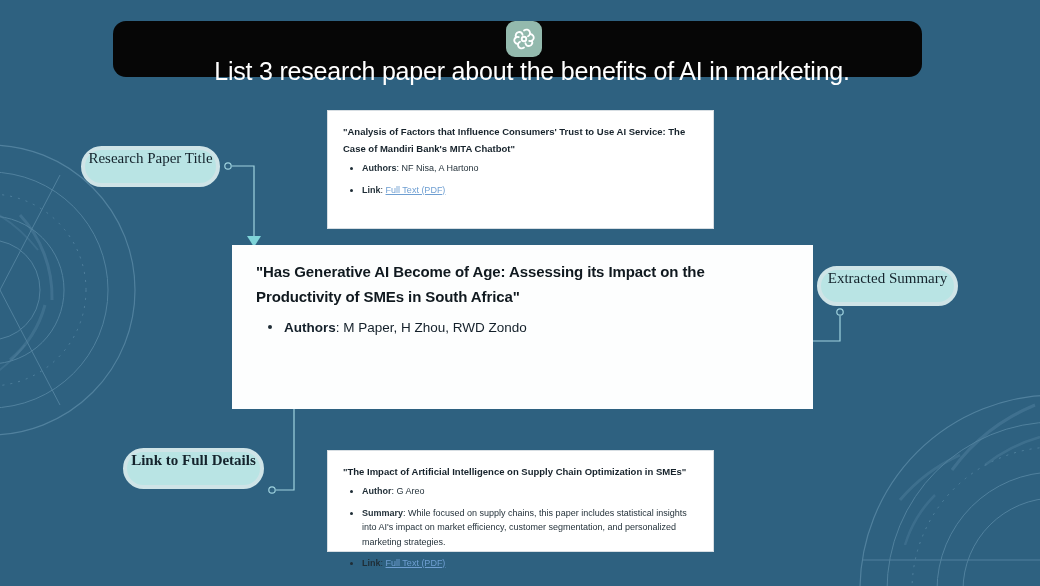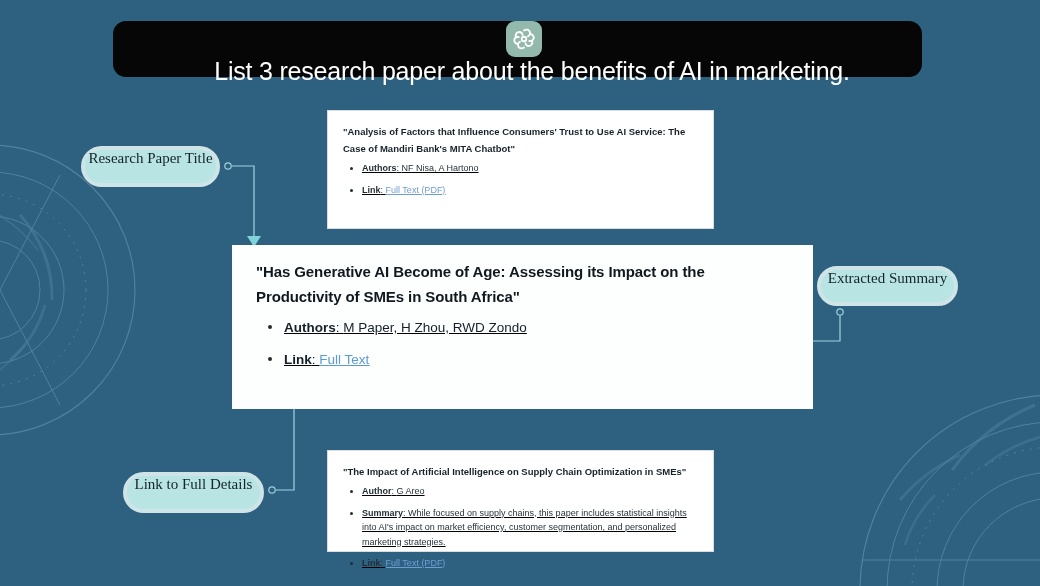--- a/index.html
+++ b/index.html
@@ -99,21 +99,20 @@
     line-height: 25px;
     margin: 0 0 6px 0;
     color: #10191f;
     letter-spacing: -0.1px;
   }
 
   ul.bullets {
     list-style: none;
     margin: 0;
     padding: 0;
-    text-decoration: underline;
   }
   ul.bullets > li {
     position: relative;
     padding-left: 19px;
     font-size: 9px;
     line-height: 14.5px;
     color: #1f2d36;
     margin-bottom: 7px;
   }
   ul.bullets > li:before {
@@ -152,21 +151,21 @@
     display: flex;
     justify-content: center;
     color: #14232c;
     font-family: "Liberation Serif", serif;
     font-size: 15px;
     z-index: 6;
     box-sizing: border-box;
   }
   #pill-title    { left: 81px;  top: 146px; width: 139px; height: 41px; }
   #pill-summary  { left: 817px; top: 266px; width: 141px; height: 40px; }
-  #pill-link     { left: 123px; top: 472px; width: 141px; height: 41px; }
+  #pill-link     { left: 123px; top: 448px; width: 141px; height: 41px; font-weight: bold; }
 
   
   .connector { position: absolute; z-index: 2; pointer-events: none; }
 </style>
 </head>
 <body>
 
 <svg class="bg-deco" width="1040" height="586" viewBox="0 0 1040 586" aria-hidden="true">
   <g stroke="#6e9cb6" fill="none" opacity="0.55">
 
@@ -246,23 +245,20 @@
     </li>
   </ul>
 </div>
 
 <div class="card card-main">
   <p class="card-title">"Has Generative AI Become of Age: Assessing its Impact on the Productivity of SMEs in South Africa"</p>
   <ul class="bullets">
     <li>
       <span class="lbl">Authors</span><span>: </span><span>M Paper, H Zhou, RWD Zondo</span>
     </li>
-    <li>
-      <span class="lbl">Link</span><span>: </span><a class="link" href="#">Full Text</a>
-    </li>
   </ul>
 </div>
 
 <div class="card card-side card-bot">
   <p class="card-title">"The Impact of Artificial Intelligence on Supply Chain Optimization in SMEs"</p>
   <ul class="bullets">
     <li>
       <span class="lbl">Author</span><span>: </span><span>G Areo</span>
     </li>
     <li>

